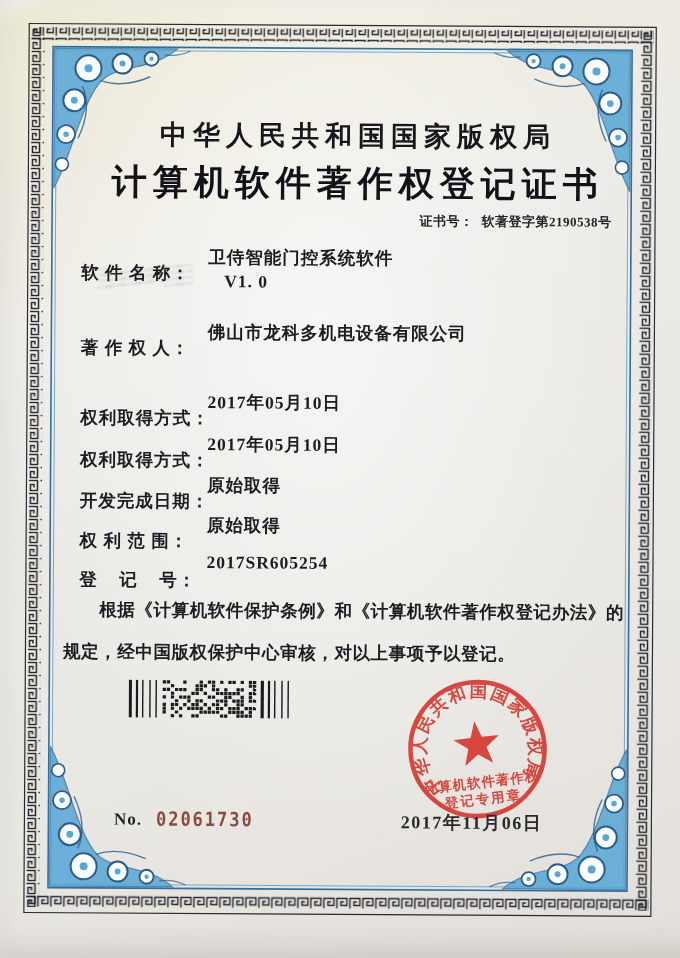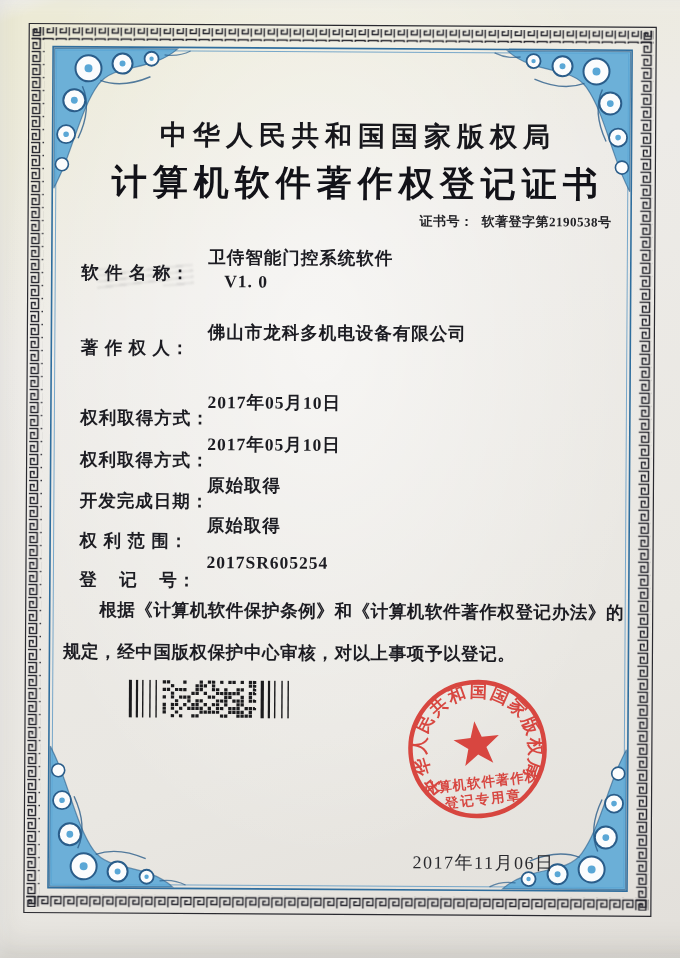--- a/index.html
+++ b/index.html
@@ -31,21 +31,21 @@
   .field .val{position:absolute;left:127px;top:0;white-space:pre;letter-spacing:1px;}
   .field .val2{position:absolute;left:127px;top:26px;white-space:pre;letter-spacing:1px;margin-left:16px;}
   .stmt{font-size:17.5px;font-weight:600;letter-spacing:.6px;color:#1c1c22;white-space:pre;}
   .serial{left:116px;top:810px;font-size:17px;font-weight:bold;color:#222;}
   .serial .no-lbl{letter-spacing:1px;}
   .serial .no-num{
     font-family:"DejaVu Sans Mono","Liberation Mono",monospace;
     color:#8a4b41;font-size:17px;font-weight:bold;letter-spacing:2px;margin-left:14px;
     transform:scaleY(1.15);display:inline-block;
   }
-  .issue-date{left:415px;top:810px;font-size:18px;font-weight:normal;letter-spacing:1.5px;color:#2a2a2e;margin-top:40px;}
+  .issue-date{left:403px;top:810px;font-size:18px;font-weight:bold;letter-spacing:1.5px;color:#2a2a2e;}
   .smudge{
     left:96px;top:268px;width:96px;height:20px;opacity:.28;filter:blur(1px);
     background:repeating-linear-gradient(176deg,rgba(70,70,75,.65) 0 1.5px,rgba(0,0,0,0) 1.5px 6px);
     transform:rotate(-3deg);
   }
   .seal-wrap{left:392px;top:660px;width:180px;height:190px;transform:rotate(-7deg);}
 </style>
 </head>
 <body>
 
@@ -335,15 +335,18 @@
           </text>
           <polygon fill="#d5302a" points="88,60 93.6,76.2 110.8,76.6 97.1,87 102.1,103.4 88,93.6 73.9,103.4 78.9,87 65.2,76.6 82.4,76.2"></polygon>
           <text x="88" y="126" text-anchor="middle" font-size="13.5" font-weight="bold" fill="#d5302a" letter-spacing="1" font-family="Liberation Serif, serif">计算机软件著作权</text>
           <text x="88" y="143" text-anchor="middle" font-size="13.5" font-weight="bold" fill="#d5302a" letter-spacing="2" font-family="Liberation Serif, serif">登记专用章</text>
         </g>
       </svg>
     </div>
 
     <div class="abs issue-date">2017年11月06日</div>
 
+    <div class="abs serial">
+      <span class="no-lbl">No.</span><span class="no-num">02061730</span>
+    </div>
 
   </div>
 </div>
 
 </body></html>

